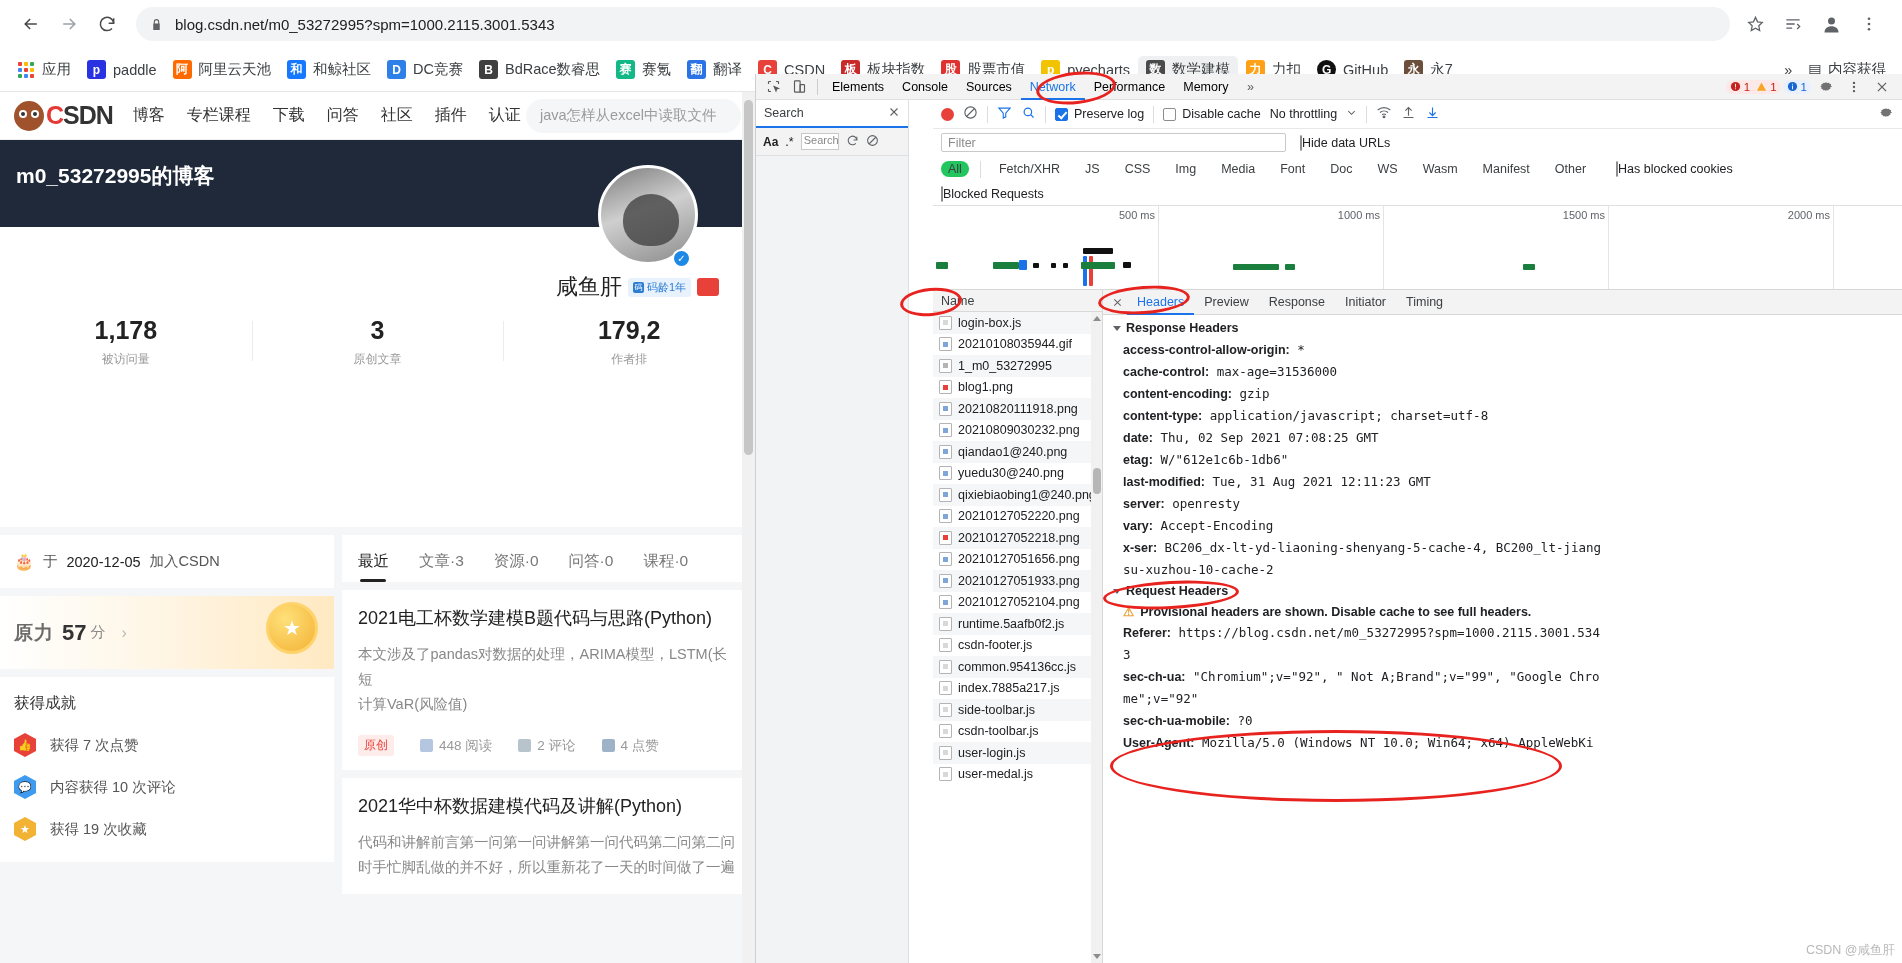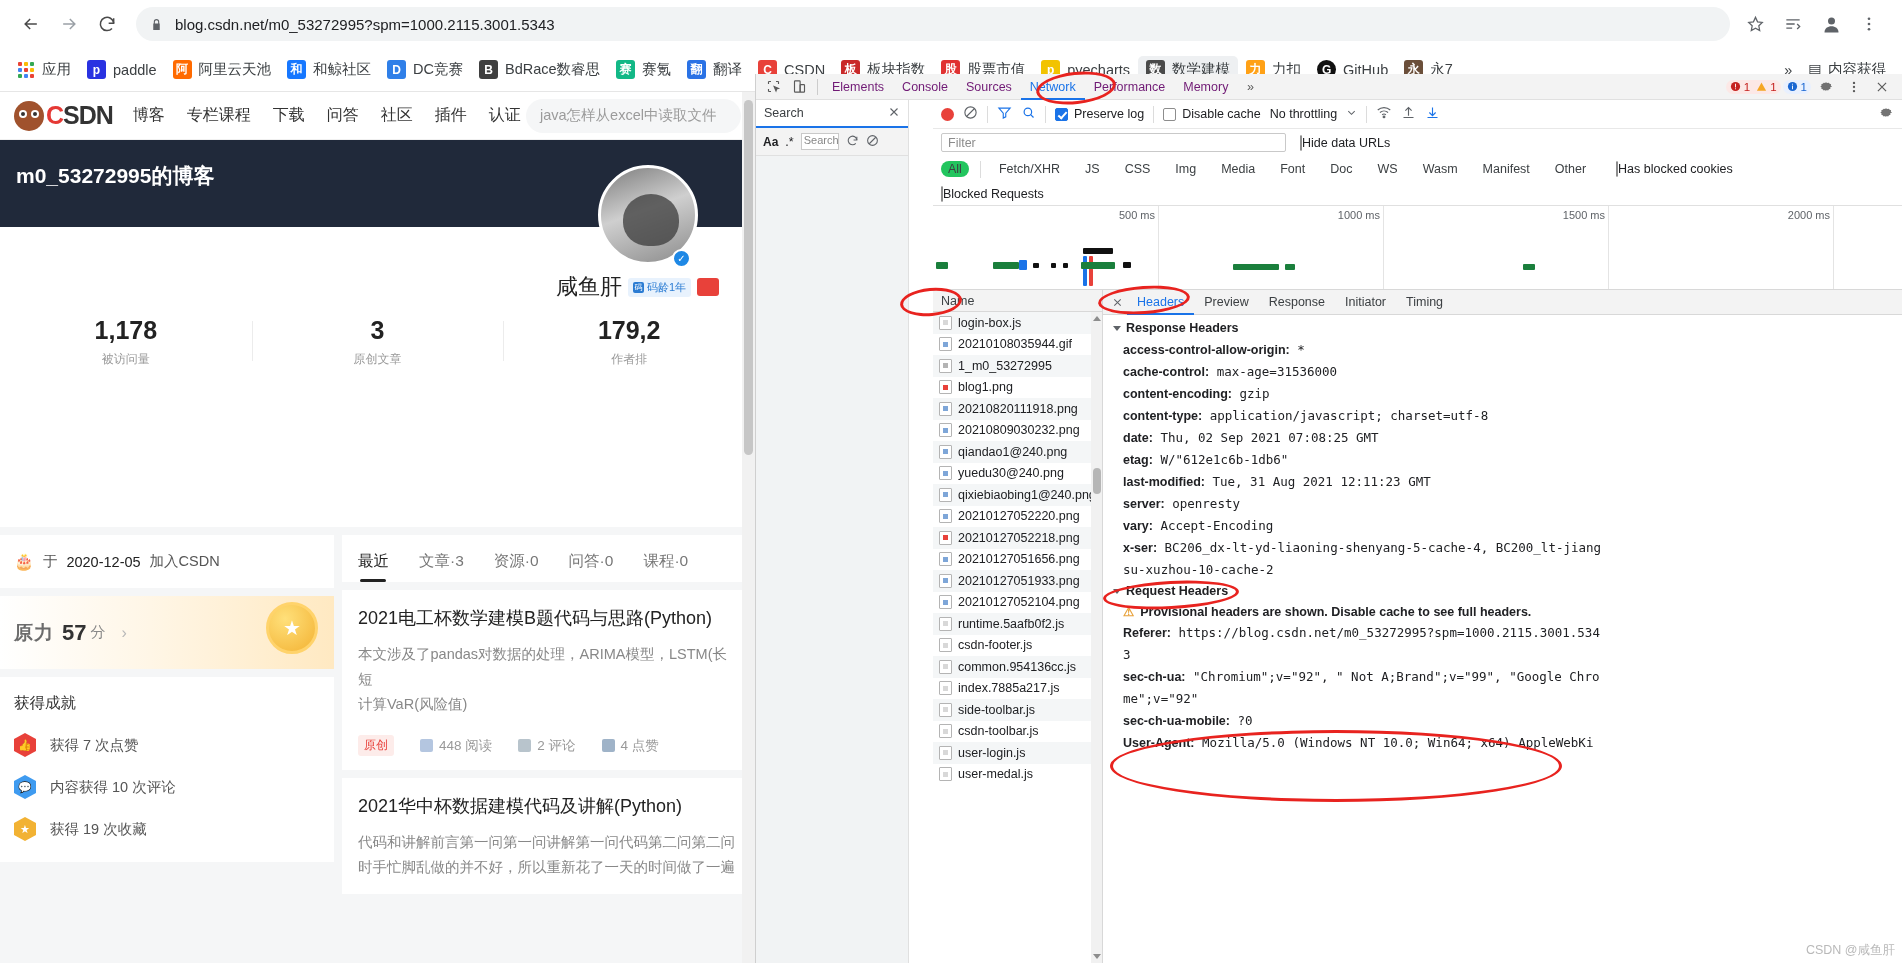--- a/index.html
+++ b/index.html
@@ -94,21 +94,21 @@
   .mini { width:13px; height:13px; display:inline-block; border-radius:2px; margin-right:6px; vertical-align:-2px;}
 
   .pagescroll { position:absolute; right:0; top:0; width:13px; height:871px; background:#f1f1f1;}
   .pagescroll .thumb { position:absolute; left:2px; top:8px; width:9px; height:355px; background:#c6c6c6; border-radius:5px;}
 
   
   .dt { position:absolute; left:755px; top:74px; width:1147px; height:889px; background:#fff; border-left:1px solid #cfcfcf; display:flex; flex-direction:column; font-size:12.5px; color:#202124;}
   .dt-tabbar { height:26px; display:flex; align-items:center; border-bottom:1px solid #e0e0e0; background:#f3f3f3; padding:0 4px; position:relative;}
   .dt-ico { width:26px; height:24px; display:flex; align-items:center; justify-content:center; color:#5a5a5a;}
   .dt-sep { width:1px; height:16px; background:#ccc; margin:0 5px;}
-  .dt-tab { padding:0 9px; height:26px; line-height:26px; color:#701a75; white-space:nowrap;}
+  .dt-tab { padding:0 9px; height:26px; line-height:26px; color:#000000; white-space:nowrap;}
   .dt-tab.sel { color:#1a73e8; box-shadow:inset 0 -2px 0 #1a73e8;}
   .dt-tabbar-right { margin-left:auto; display:flex; align-items:center; gap:2px; padding-right:3px;}
   .badge { display:flex; align-items:center; gap:3px; font-size:11.5px; padding:1px 4px; border-radius:8px;}
   .b-err { background:#fce8e6; color:#c5221f;}
   .b-info{ background:#e8f0fe; color:#1967d2;}
 
   .dt-body { flex:1; display:flex; min-height:0;gap:24px;}
   .dt-search { width:153px; border-right:1px solid #e0e0e0; display:flex; flex-direction:column; background:#fff;}
   .dt-search-head { height:28px; display:flex; align-items:center; padding:0 8px; border-bottom:2px solid #1a73e8; justify-content:space-between; color:#3c4043;}
   .dt-search-tools { height:28px; display:flex; align-items:center; gap:7px; padding:0 7px; background:#f3f3f3; border-bottom:1px solid #e0e0e0;}

